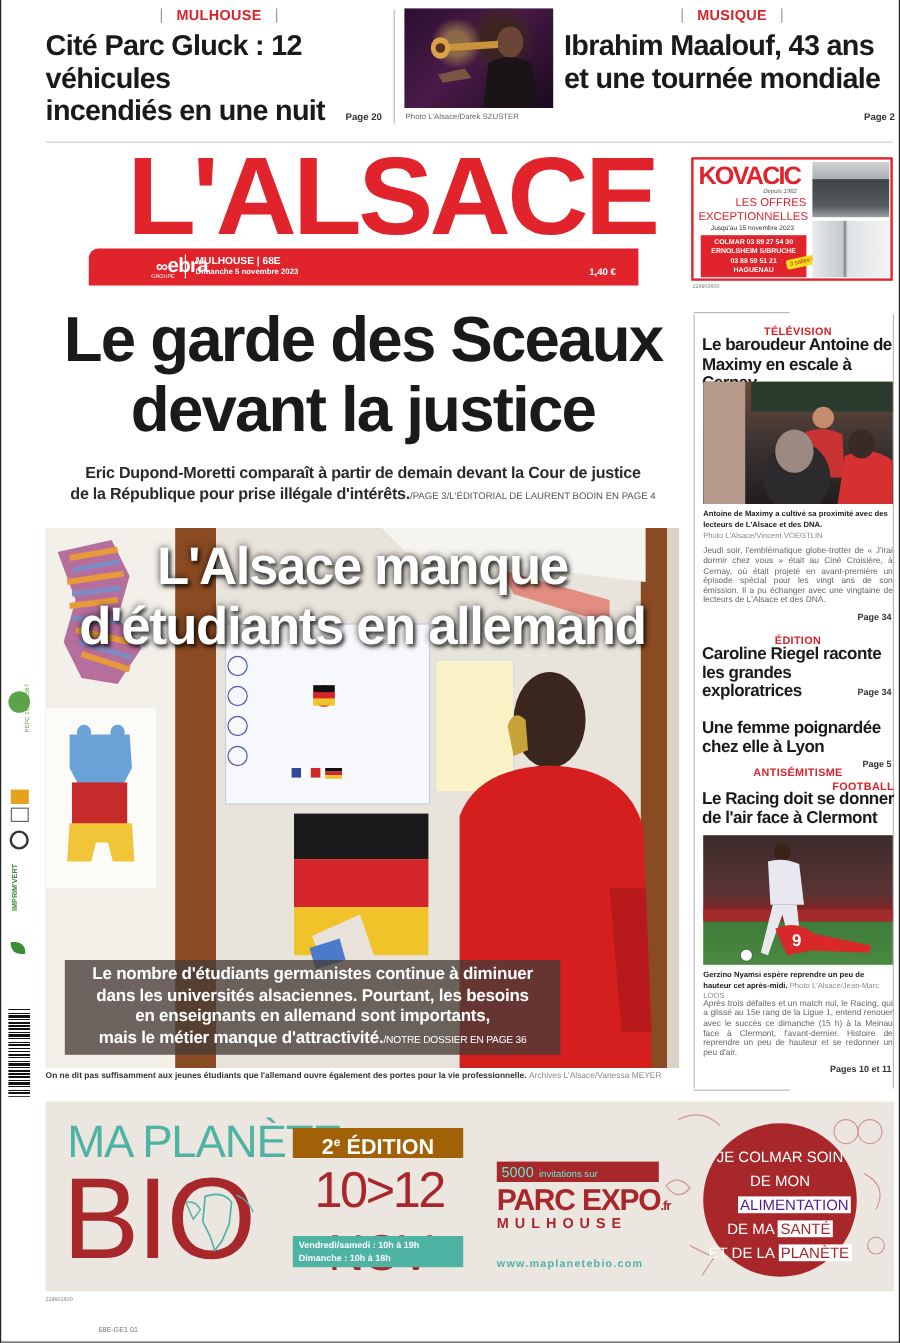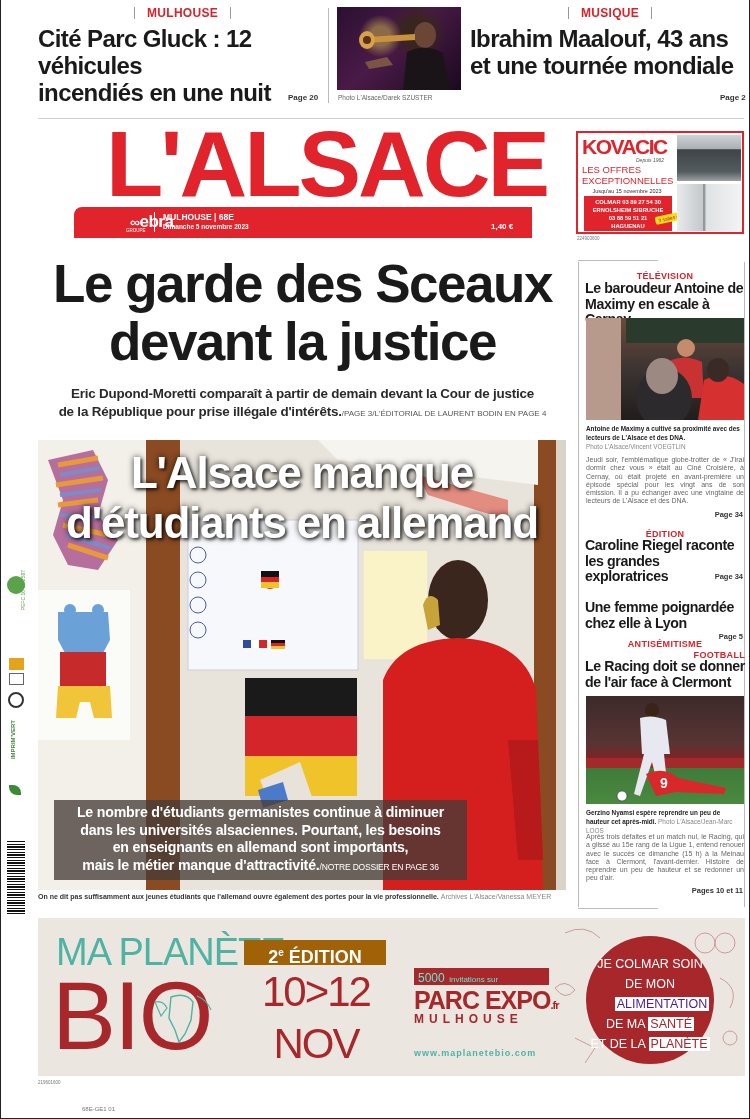--- a/index.html
+++ b/index.html
@@ -103,21 +103,21 @@
   <div style="position:absolute; left:52px; top:21px; font-size:4.5px; color:#fff;">GROUPE</div>
   <div style="position:absolute; left:80px; top:5px; width:1px; height:20px; background:#fff;"></div>
   <div style="position:absolute; left:89px; top:5px; font-size:8.5px; font-weight:bold; color:#fff;">MULHOUSE | 68E</div>
   <div style="position:absolute; left:89px; top:16px; font-size:6.5px; font-weight:bold; color:#fff;">Dimanche 5 novembre 2023</div>
   <div style="position:absolute; left:417px; top:15px; font-size:8px; font-weight:bold; color:#fff;">1,40 €</div>
 </div>
 
 <div class="kov-ad">
   <div style="position:absolute; left:4px; top:2px; font-weight:900; font-size:21px; color:#e1232b; letter-spacing:-1.5px;">KOVACIC</div>
   <div style="position:absolute; left:58px; top:24px; font-size:5px; font-style:italic; color:#555;">Depuis 1962</div>
-  <div style="position:absolute; left:4px; top:31px; width:90px; text-align:left; color:#e1232b; font-size:9.5px; line-height:11px;" class="cond">
+  <div style="position:absolute; left:4px; top:31px; width:90px; text-align:right; color:#e1232b; font-size:9.5px; line-height:11px;" class="cond">
     <div>LES OFFRES</div>
     <div>EXCEPTIONNELLES</div>
   </div>
   <div style="position:absolute; left:4px; top:55px; width:90px; text-align:center; font-size:5.5px; color:#333;">Jusqu'au 15 novembre 2023</div>
   <div style="position:absolute; left:6px; top:63px; width:88px; height:35px; background:#e1232b; color:#fff; font-size:5.8px; font-weight:bold; line-height:8px; text-align:center; padding-top:2px;">
     <div>COLMAR 03 89 27 54 30</div>
     <div>ERNOLSHEIM S/BRUCHE</div>
     <div>03 88 59 51 21</div>
     <div>HAGUENAU</div>
   </div>
@@ -295,20 +295,24 @@
   <div style="position:absolute; left:18px; top:14px; font-size:38px; line-height:40px; color:#4fb3a4; letter-spacing:-1px;" class="cond">MA PLANÈTE</div>
   <div style="position:absolute; left:14px; top:50px; font-size:96px; line-height:96px; color:#a8272b; letter-spacing:-2px;"><span>BIO</span></div>
   <svg width="78" height="78" viewBox="0 0 78 78" style="position:absolute; left:103px; top:64px;">
     <path d="M30 15 Q45 10 52 20 L50 38 L44 52 L38 60 L34 48 L28 36 Z" fill="none" stroke="#4fb3a4" stroke-width="1.4"></path>
     <path d="M14 20 Q22 18 26 26 L20 34 Z" fill="none" stroke="#4fb3a4" stroke-width="1.2"></path>
     <path d="M56 14 Q66 18 70 28" fill="none" stroke="#4fb3a4" stroke-width="1.2"></path>
   </svg>
 
   <div style="position:absolute; left:206px; top:22px; width:142px; height:25px; background:#a16207; color:#fff; font-weight:bold; font-size:18px; line-height:25px; text-align:center;"><span>2</span><sup style="font-size:10px;">e</sup> <span>ÉDITION</span></div>
   <div style="position:absolute; left:204px; top:48px; width:148px; font-size:42px; line-height:52px; color:#a8272b; letter-spacing:-2px; text-align:center;" class="cond">10&gt;12 NOV</div>
+  <div style="position:absolute; left:206px; top:112px; width:142px; height:26px; background:#4fb3a4; color:#fff; font-weight:bold; font-size:7.5px; line-height:11px; padding:2px 5px;">
+    <div>Vendredi/samedi : 10h à 19h</div>
+    <div>Dimanche : 10h à 18h</div>
+  </div>
 
   <div style="position:absolute; left:376px; top:50px; width:135px; height:17px; background:#a8272b; color:#5eead4; font-weight:normal; line-height:17px; padding-left:4px;"><span style="font-size:12px;">5000</span> <span style="font-size:8px;">invitations sur</span></div>
   <div style="position:absolute; left:376px; top:69px; font-weight:900; font-size:25px; line-height:26px; color:#a8272b; letter-spacing:-1px;" class="cond"><span>PARC EXPO</span><span style="font-size:11px;">.fr</span></div>
   <div style="position:absolute; left:376px; top:94px; font-weight:900; font-size:12px; color:#a8272b; letter-spacing:5px;">MULHOUSE</div>
   <div style="position:absolute; left:376px; top:130px; font-weight:bold; font-size:9px; color:#4fb3a4; letter-spacing:1px;">www.maplanetebio.com</div>
 
   <svg width="200" height="158" viewBox="0 0 200 158" style="position:absolute; left:507px; top:0;">
     <g fill="none" stroke="#b9585a" stroke-width="1" opacity=".55">
       <circle cx="180" cy="25" r="10"></circle>
         <circle cx="160" cy="25" r="10"></circle>

